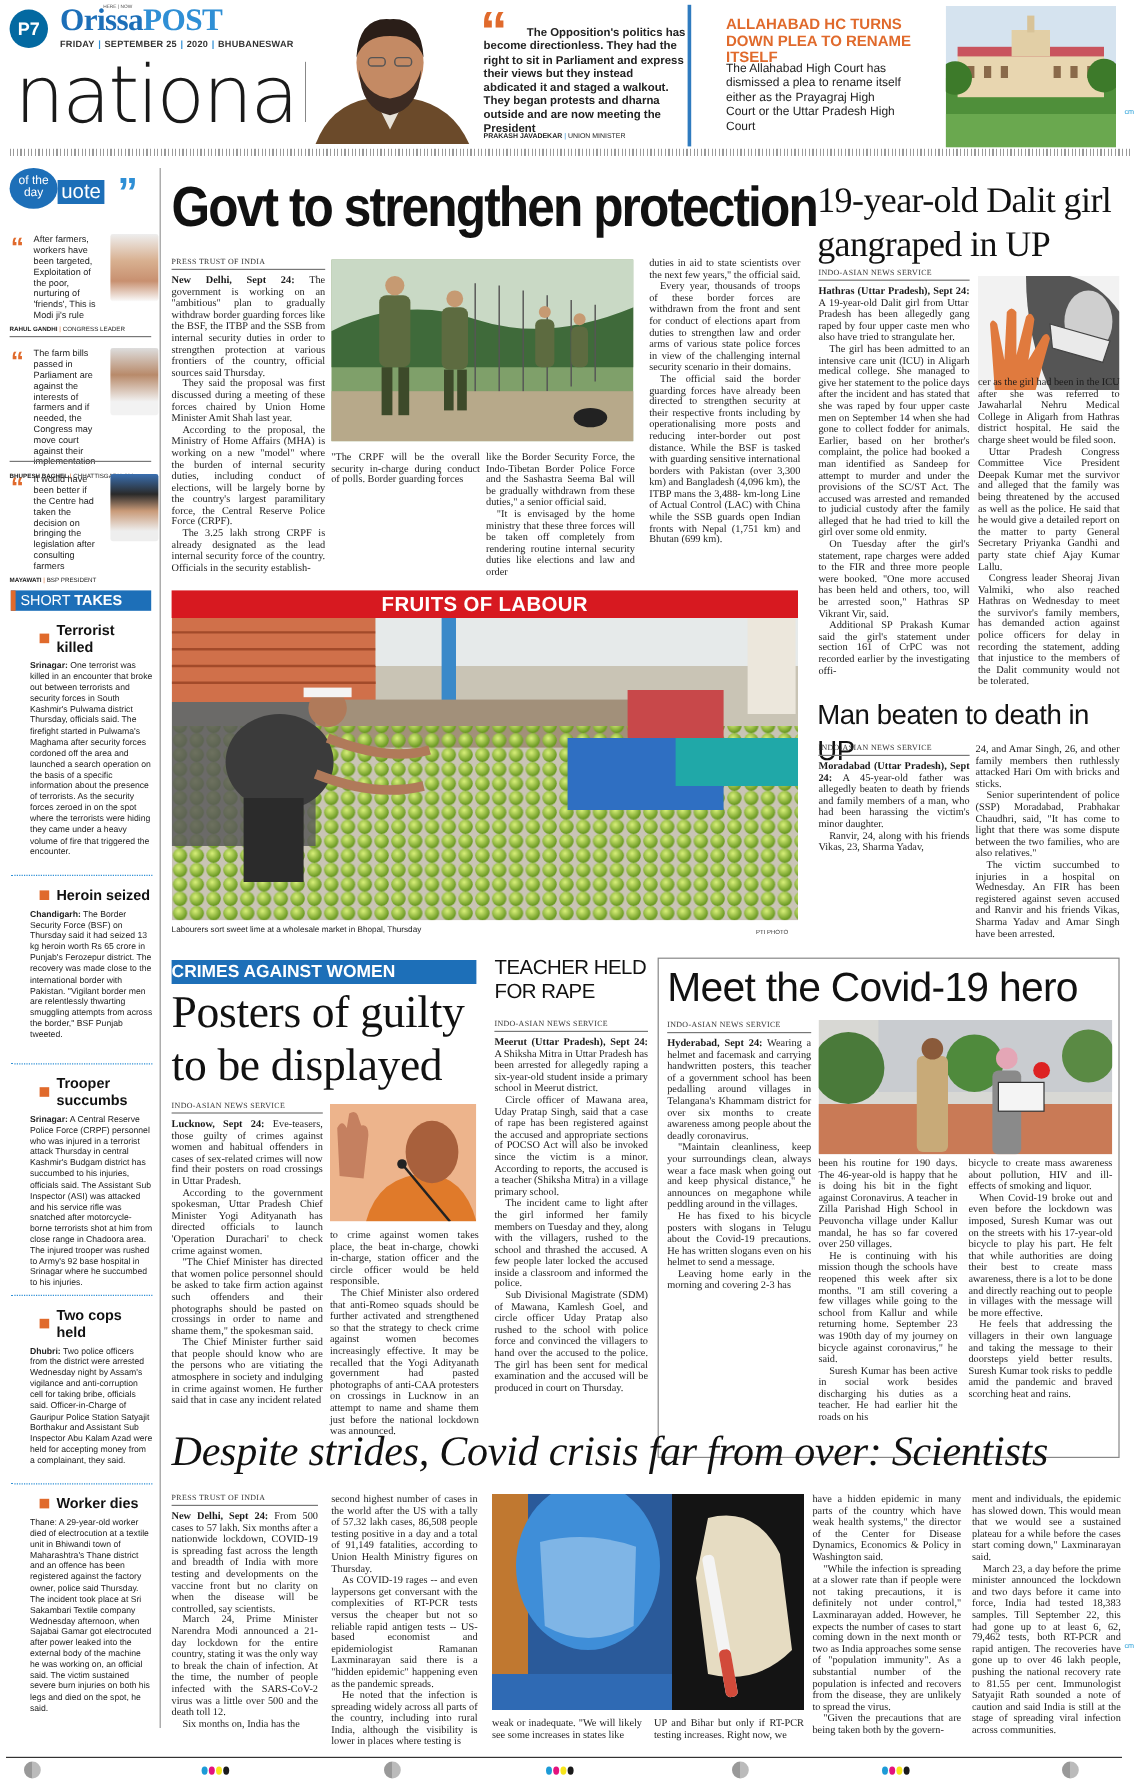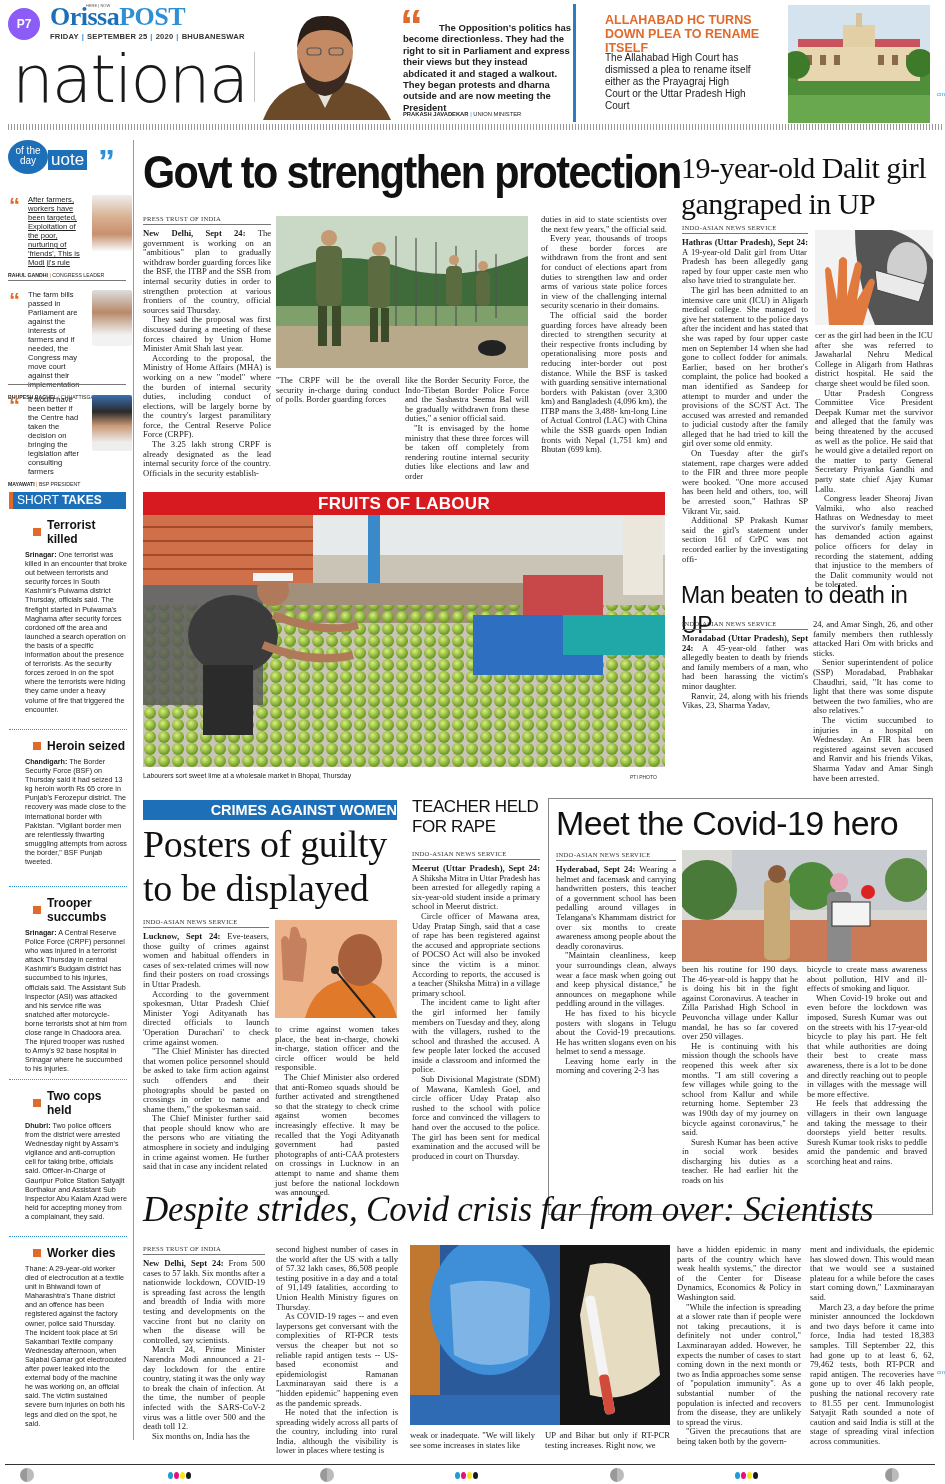--- a/index.html
+++ b/index.html
@@ -6,21 +6,21 @@
   html, body { width: 945px; height: 1484px; background: #fff; overflow: hidden; }
   body { position: relative; font-family: "Liberation Serif", serif; color: #1a1a1a; }
   .abs { position: absolute; }
   .body-text { font-family: "Liberation Serif", serif; font-size: 8.6px; line-height: 9.6px; text-align: justify; hyphens: auto; }
   .body-text p { text-indent: 9px; }
   .body-text p:first-child { text-indent: 0; }
   .dateline { font-weight: bold; }
   .agency { font-family: "Liberation Serif", serif; font-size: 6.6px; letter-spacing: 0.3px; color: #333; text-transform: uppercase; border-bottom: 1px solid #777; padding-bottom: 2px; margin-bottom: 4px; }
 
   
-  .page-badge { left: 8px; top: 8px; width: 32px; height: 32px; border-radius: 50%; background: #8b5cf6; color: #fff; font-family: "Liberation Sans", sans-serif; font-weight: bold; font-size: 12px; display: flex; align-items: center; justify-content: center; }
+  .page-badge { left: 8px; top: 8px; width: 32px; height: 32px; border-radius: 50%; background: #0369a1; color: #fff; font-family: "Liberation Sans", sans-serif; font-weight: bold; font-size: 15px; display: flex; align-items: center; justify-content: center; }
   .logo { left: 50px; top: 2px; font-family: Liberation Serif, serif; font-weight: bold; font-size: 26px; color: #1d6fb8; letter-spacing: -0.5px; }
   .logo .post { color: #2f8fd5; }
   .logo-tag { left: 86px; top: 3px; font-size: 4px; font-family: "Liberation Sans", sans-serif; color: #555; }
   .dateline-top { left: 50px; top: 32px; font-family: "Liberation Sans", sans-serif; font-weight: bold; font-size: 7.6px; color: #333; letter-spacing: 0.2px; }
   .dateline-top .sep { color: #2f8fd5; margin: 0 3px; }
   .section-title { left: 12px; top: 40px; font-family: "DejaVu Sans", sans-serif; font-weight: 200; font-size: 66px; letter-spacing: -2px; color: #1a1a1a; line-height: 80px; }
   .top-photo { left: 255px; top: 8px; width: 140px; height: 112px; overflow: hidden; }
   .quote-mark { left: 400px; top: 6px; color: #e06a2c; font-family: "Liberation Sans", sans-serif; font-weight: bold; font-size: 46px; line-height: 40px; }
   .top-quote { left: 403px; top: 22px; width: 170px; font-family: "Liberation Sans", sans-serif; font-weight: bold; font-size: 9.5px; line-height: 11.4px; color: #222; text-indent: 36px; }
   .top-quote-src { left: 403px; top: 111px; font-family: "Liberation Sans", sans-serif; font-size: 5.8px; color: #222; }
@@ -54,21 +54,21 @@
   .dotted { left: 9px; width: 118px; height: 0; border-top: 1.5px dotted #2f8fd5; }
   .left-vrule { left: 133px; top: 140px; width: 1px; height: 1300px; background: #999; }
 
   
   .lead-head { left: 143px; top: 143px; font-family: "Liberation Sans Narrow", "Liberation Sans", sans-serif; font-weight: bold; font-size: 47px; line-height: 58px; letter-spacing: -1.8px; transform: scaleX(0.88); transform-origin: left; color: #111; }
   .photo { overflow: hidden; }
   .caption { font-family: "Liberation Sans", sans-serif; font-size: 6.8px; color: #222; }
   .credit { font-family: "Liberation Sans", sans-serif; font-size: 5px; color: #333; }
 
   .banner-red { left: 143px; top: 492px; width: 522px; height: 23px; background: #d71920; color: #fff; font-family: "Liberation Sans", sans-serif; font-weight: bold; font-size: 17px; line-height: 23px; text-align: center; letter-spacing: 0.3px; }
-  .banner-blue { left: 143px; top: 800px; width: 254px; height: 20px; background: #1d6fb8; color: #fff; font-family: "Liberation Sans", sans-serif; font-weight: bold; font-size: 14.5px; line-height: 20px; text-align: right; }
+  .banner-blue { left: 143px; top: 800px; width: 254px; height: 20px; background: #1d6fb8; color: #fff; font-family: "Liberation Sans", sans-serif; font-weight: bold; font-size: 14.5px; line-height: 20px; text-align: left; }
 
   .serif-head { font-family: "Liberation Serif", serif; color: #111; }
   .cond-head { font-family: "Liberation Sans Narrow", "Liberation Sans", sans-serif; color: #111; }
 
   .hero-box { left: 548px; top: 798px; width: 385px; height: 417px; border: 1.5px solid #888; }
   .bottom-rule { left: 5px; top: 1464px; width: 930px; height: 1px; background: #333; }
   .reg-dot { position: absolute; width: 14px; height: 14px; border-radius: 50%; background: linear-gradient(90deg, #999 50%, #bbb 50%); }
   .cmyk { position: absolute; display: flex; gap: 1px; }
   .cmyk span { width: 5px; height: 7px; border-radius: 50%; display: block; }
   .side-cmyk { position: absolute; width: 8px; font-family: "Liberation Sans", sans-serif; font-size: 6px; line-height: 5px; color: #1d9bd7; }
@@ -128,21 +128,21 @@
 </div>
 <div class="abs cut-line"></div>
 
 <div class="abs qotd-bubble"><span>of the</span><br><span>day</span></div>
 <div class="abs qotd-word">uote</div>
 <div class="abs qotd-marks">”</div>
 
 <div class="abs side-quote" style="top:195px;">
   <span class="qm">“</span>
   <div class="side-thumb" style="background:linear-gradient(#eee,#d8b090 40%,#c89070 70%,#fafafa);"></div>
-  <div class="qtext" style="padding-left:20px;padding-right:44px;text-decoration:underline;">After farmers, workers have been targeted, Exploitation of the poor, nurturing of 'friends', This is Modi ji's rule</div>
+  <div class="qtext" style="padding-left:20px;padding-right:44px;">After farmers, workers have been targeted, Exploitation of the poor, nurturing of 'friends', This is Modi ji's rule</div>
   <div class="qsrc"><b>RAHUL GANDHI</b> <span style="color:#e06a2c">|</span> <span>CONGRESS LEADER</span></div>
 </div>
 <div class="abs side-sep" style="top:280px;"></div>
 
 <div class="abs side-quote" style="top:290px;">
   <span class="qm">“</span>
   <div class="side-thumb" style="background:linear-gradient(#ddd,#b88a6a 40%,#f2f2f2 80%);"></div>
   <div class="qtext" style="padding-left:20px;padding-right:44px;">The farm bills passed in Parliament are against the interests of farmers and if needed, the Congress may move court against their implementation</div>
   <div class="qsrc"><b>BHUPESH BAGHEL</b> <span style="color:#e06a2c">|</span> <span>CHHATTISGARH CM</span></div>
 </div>
@@ -282,21 +282,21 @@
 </div>
 <div class="abs photo" style="left:815px;top:230px;width:118px;height:95px;">
   <svg width="118" height="95" viewBox="0 0 118 95">
     <rect width="118" height="95" fill="#f2f2f2"></rect>
     <path d="M40 0 Q90 -10 118 30 L118 95 L60 95 Q40 50 40 0 Z" fill="#555"></path>
     <ellipse cx="92" cy="38" rx="20" ry="26" fill="#cfcfcf"></ellipse>
     <path d="M60 40 L110 54 L104 72 L62 60 Z" fill="#eaeaea" stroke="#444"></path>
     <path d="M14 95 L10 40 Q12 34 16 40 L22 70 L24 30 Q28 24 32 30 L32 66 L40 34 Q44 28 47 36 L42 70 L54 50 Q58 46 60 52 L48 95 Z" fill="#e07a3e"></path>
   </svg>
 </div>
-<div class="abs" style="left:815px;top:331px;width:118px;">
+<div class="abs" style="left:815px;top:314px;width:118px;">
   <div class="body-text">
     <p style="text-indent:0">cer as the girl had been in the ICU after she was referred to Jawaharlal Nehru Medical College in Aligarh from Hathras district hospital. He said the charge sheet would be filed soon.</p>
     <p>Uttar Pradesh Congress Committee Vice President Deepak Kumar met the survivor and alleged that the family was being threatened by the accused as well as the police. He said that he would give a detailed report on the matter to party General Secretary Priyanka Gandhi and party state chief Ajay Kumar Lallu.</p>
     <p>Congress leader Sheoraj Jivan Valmiki, who also reached Hathras on Wednesday to meet the survivor's family members, has demanded action against police officers for delay in recording the statement, adding that injustice to the members of the Dalit community would not be tolerated.</p>
   </div>
 </div>
 
 <div class="abs cond-head" style="left:681px;top:580px;width:258px;font-size:23px;line-height:30px;letter-spacing:-0.4px;">Man beaten to death in UP</div>
 <div class="abs" style="left:682px;top:620px;width:126px;">
   <div class="agency">INDO-ASIAN NEWS SERVICE</div>

